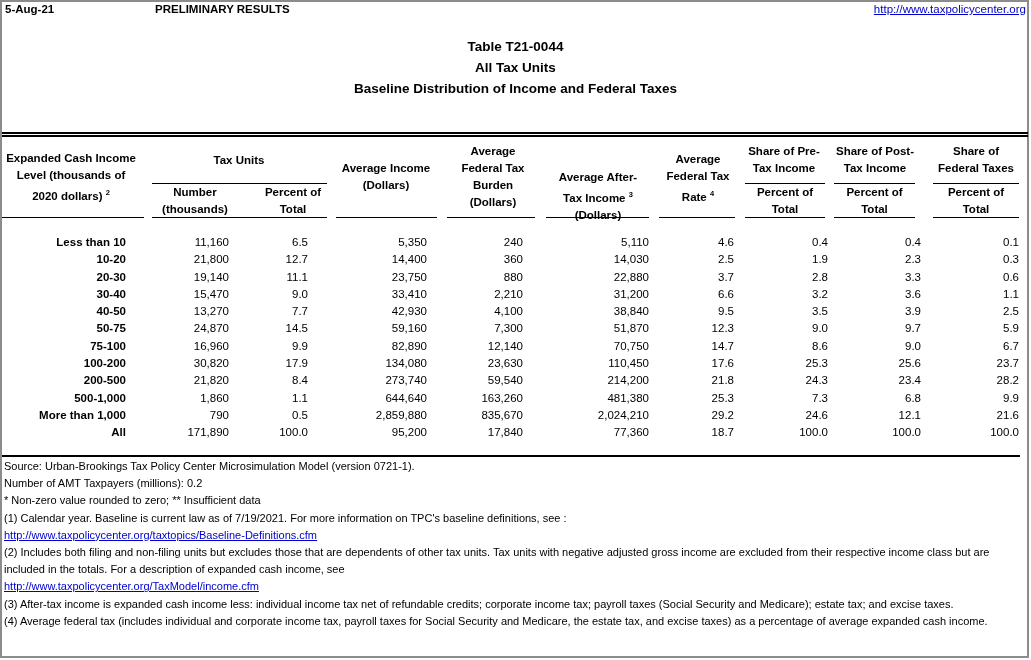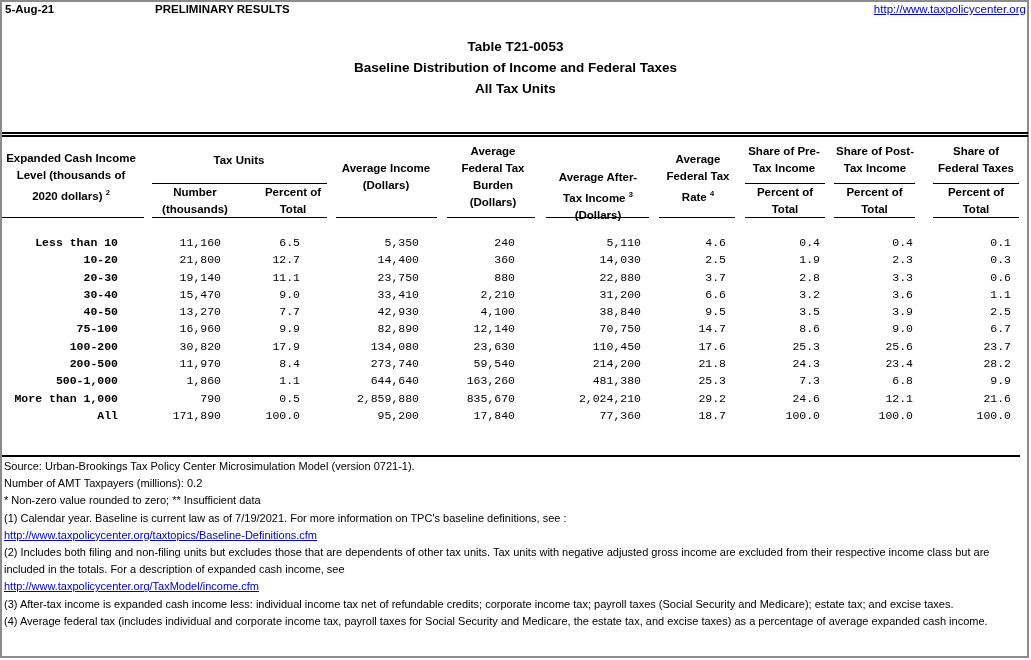--- a/index.html
+++ b/index.html
@@ -21,21 +21,21 @@
 
   .titles { position: absolute; top: 36px; left: 0; width: 1031px; text-align: center; font-weight: bold; font-size: 13.5px; line-height: 21px; }
   .titles sup { font-size: 8px; vertical-align: 6px; }
 
   .dbl { position: absolute; top: 132px; left: 2px; width: 1026px; height: 5px; border-top: 2px solid #000; border-bottom: 2px solid #000; box-sizing: border-box; }
 
   .hdr { position: absolute; font-weight: bold; font-size: 11.5px; text-align: center; line-height: 17px; }
   .hdr sup { font-size: 7.5px; vertical-align: 5px; }
   .rule { position: absolute; height: 0; border-top: 1.5px solid #000; }
 
-  table.data { position: absolute; top: 234px; left: 4px; border-collapse: collapse; font-size: 11.5px; font-family: Liberation Mono, monospace; }
+  table.data { position: absolute; top: 234px; left: 12px; border-collapse: collapse; font-size: 11.5px; }
   table.data td { padding: 0; height: 17.3px; line-height: 17.3px; text-align: right; white-space: nowrap; }
   table.data td.lbl { font-weight: bold; }
 
   .footsep { position: absolute; top: 455px; left: 2px; width: 1018px; border-top: 2px solid #000; }
   .foot { position: absolute; top: 458px; left: 4px; width: 1022px; font-size: 11px; line-height: 17.2px; }
   .foot .ln { white-space: nowrap; }
   .foot .link { color: #0000cc; text-decoration: underline; cursor: pointer; }
   .foot .wrap { white-space: normal; }
 </style>
 </head>
@@ -43,23 +43,23 @@
 
 <div class="frame"></div>
 
 <div class="topbar">
   <span class="date">5-Aug-21</span>
   <span class="prelim">PRELIMINARY RESULTS</span>
   <span class="url">http://www.taxpolicycenter.org</span>
 </div>
 
 <div class="titles">
-  <div>Table T21-0053</div>
+  <div>Table T21-0044</div>
+  <div>All Tax Units</div>
   <div>Baseline Distribution of Income and Federal Taxes</div>
-  <div>All Tax Units</div>
 </div>
 
 <div class="dbl"></div>
 
 <div class="hdr" style="left:4px; top:150px; width:134px;">
   <div>Expanded Cash Income</div>
   <div>Level (thousands of</div>
   <div><span>2020 dollars)</span> <sup>2</sup></div>
 </div>
 
@@ -208,20 +208,32 @@
         <td>7.7</td>
         <td>42,930</td>
         <td>4,100</td>
         <td>38,840</td>
         <td>9.5</td>
         <td>3.5</td>
         <td>3.9</td>
         <td>2.5</td>
       </tr>
       <tr>
+        <td class="lbl">50-75</td>
+        <td>24,870</td>
+        <td>14.5</td>
+        <td>59,160</td>
+        <td>7,300</td>
+        <td>51,870</td>
+        <td>12.3</td>
+        <td>9.0</td>
+        <td>9.7</td>
+        <td>5.9</td>
+      </tr>
+      <tr>
         <td class="lbl">75-100</td>
         <td>16,960</td>
         <td>9.9</td>
         <td>82,890</td>
         <td>12,140</td>
         <td>70,750</td>
         <td>14.7</td>
         <td>8.6</td>
         <td>9.0</td>
         <td>6.7</td>
@@ -233,21 +245,21 @@
         <td>134,080</td>
         <td>23,630</td>
         <td>110,450</td>
         <td>17.6</td>
         <td>25.3</td>
         <td>25.6</td>
         <td>23.7</td>
       </tr>
       <tr>
         <td class="lbl">200-500</td>
-        <td>11,970</td>
+        <td>21,820</td>
         <td>8.4</td>
         <td>273,740</td>
         <td>59,540</td>
         <td>214,200</td>
         <td>21.8</td>
         <td>24.3</td>
         <td>23.4</td>
         <td>28.2</td>
       </tr>
       <tr>

